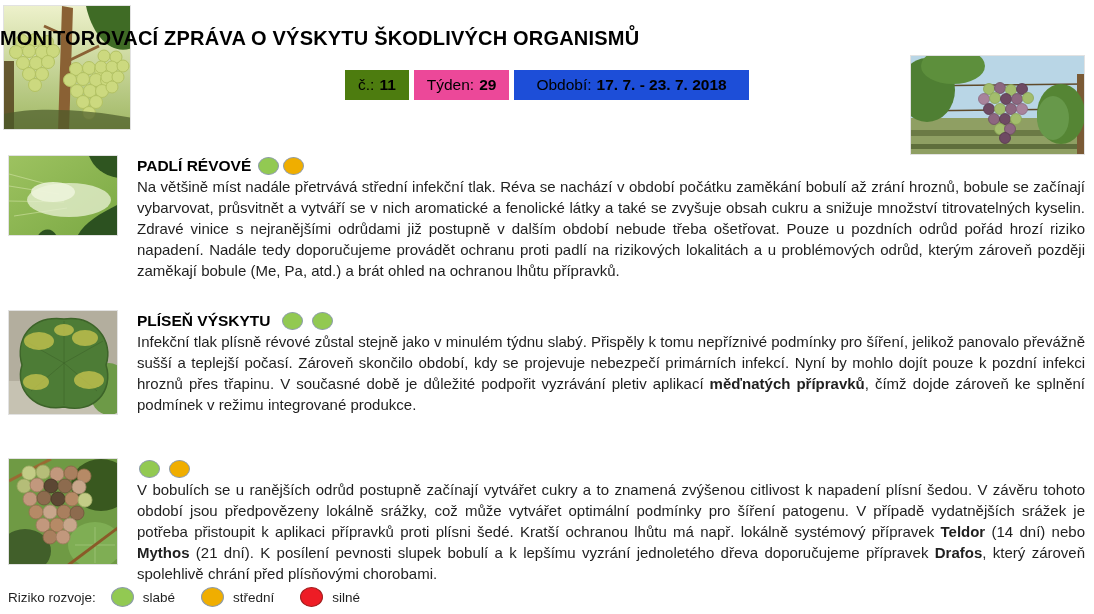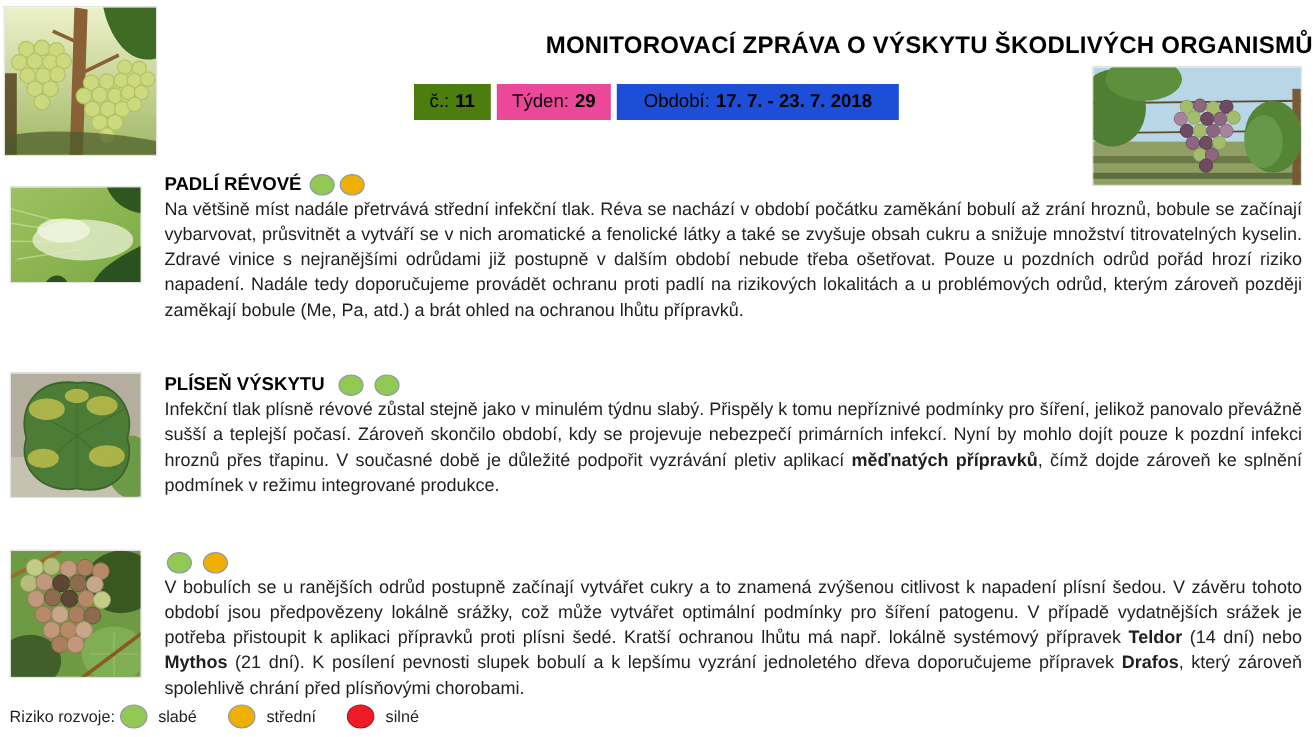--- a/index.html
+++ b/index.html
@@ -1,35 +1,35 @@
 <!DOCTYPE html>
 <html><head>
 <meta charset="utf-8">
 <style>
   html,body{margin:0;padding:0;background:#fff;}
   .page{position:relative;width:1094px;height:614px;background:#ffffff;overflow:hidden;
         font-family:"Liberation Sans","DejaVu Sans",sans-serif;color:#1f1f1f;}
-  .title{position:absolute;top:27px;left:0;width:100%;text-align:right;
+  .title{position:absolute;top:27px;left:0;width:100%;text-align:left;
          font-size:20px;font-weight:700;color:#000;letter-spacing:.2px;}
   .infobar{position:absolute;left:345px;top:70px;display:flex;gap:5px;}
   .infocell{background:#c8ddb6;height:30px;line-height:30px;padding:0 13px;
             font-size:15.5px;white-space:nowrap;color:#000;}
   .infocell .val{font-weight:700;margin-left:5px;}
   .photo{position:absolute;overflow:hidden;border:1px solid #e2e2e2;box-sizing:border-box;}
   .photo svg{display:block;}
   .sec{position:absolute;left:137px;width:948px;}
   .sec-head{display:flex;align-items:center;gap:7px;height:20px;
             font-size:15.5px;font-weight:700;color:#000;}
   .risk-dot{display:inline-block;width:21px;height:18px;border-radius:50%;
             border:1px solid #8c9bab;box-sizing:border-box;}
   .sec-body{margin-top:0;font-size:15px;line-height:21px;text-align:justify;color:#1f1f1f;}
   .sec-body span.b{font-weight:700;}
   .legend{position:absolute;left:8px;top:587px;display:flex;align-items:center;
           font-size:13.5px;color:#1f1f1f;}
-  .legend .legend-label{margin-right:4px;}
+  .legend .legend-label{margin-right:15px;}
   .legend .legend-item{display:flex;align-items:center;margin-right:26px;}
   .legend .risk-dot{width:23px;height:20px;margin-right:9px;}
 </style>
 </head>
 <body>
 
 <div class="page">
 
   <div class="photo" style="left:3px;top:5px;width:128px;height:125px;">
     <svg width="128" height="125" viewBox="0 0 128 125" xmlns="http://www.w3.org/2000/svg">
@@ -153,21 +153,21 @@
       </defs>
       <rect width="110" height="81" fill="url(#pg3)"></rect>
       <path d="M0,30 L50,38 M0,18 L45,30 M0,45 L55,46 M5,60 L58,52" stroke="#c9dd9a" stroke-width="1.2" fill="none" opacity=".7"></path>
       <ellipse cx="60" cy="44" rx="42" ry="17" fill="#e4edcd" opacity=".8"></ellipse>
       <ellipse cx="44" cy="36" rx="22" ry="10" fill="#eef4dd" opacity=".85"></ellipse>
       <path d="M80,0 H110 V22 C95,20 85,12 80,0 Z" fill="#2f5520"></path>
       <path d="M68,81 H110 V48 C92,57 74,67 68,81 Z" fill="#2c5120"></path>
       <path d="M28,81 h20 c-3,-9 -14,-11 -20,0 z" fill="#2c5120"></path>
     </svg>
   </div>
-  <div class="sec" style="top:144px;">
+  <div class="sec" style="top:156px;">
     <div class="sec-head">
       <span>PADLÍ RÉVOVÉ</span>
       <span style="display:flex;gap:4px;">
           <span class="risk-dot" style="background: rgb(146, 201, 82);"></span>
           <span class="risk-dot" style="background: rgb(240, 174, 0);"></span>
         </span>
     </div>
     <div class="sec-body"><span>Na většině míst nadále přetrvává střední infekční tlak. Réva se nachází v období počátku zaměkání bobulí až zrání hroznů, bobule se začínají vybarvovat, průsvitnět a vytváří se v nich aromatické a fenolické látky a také se zvyšuje obsah cukru a snižuje množství titrovatelných kyselin. Zdravé vinice s nejranějšími odrůdami již postupně v dalším období nebude třeba ošetřovat. Pouze u pozdních odrůd pořád hrozí riziko napadení. Nadále tedy doporučujeme provádět ochranu proti padlí na rizikových lokalitách a u problémových odrůd, kterým zároveň později zaměkají bobule (Me, Pa, atd.) a brát ohled na ochranou lhůtu přípravků.</span></div>
   </div>
 

